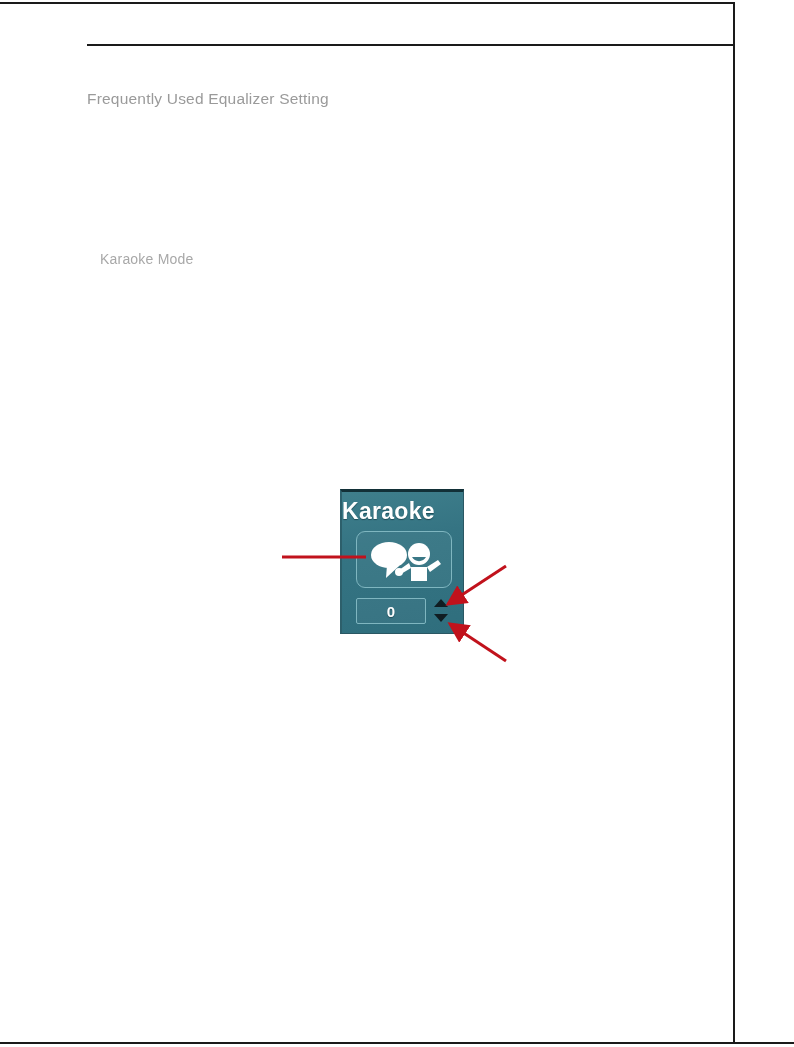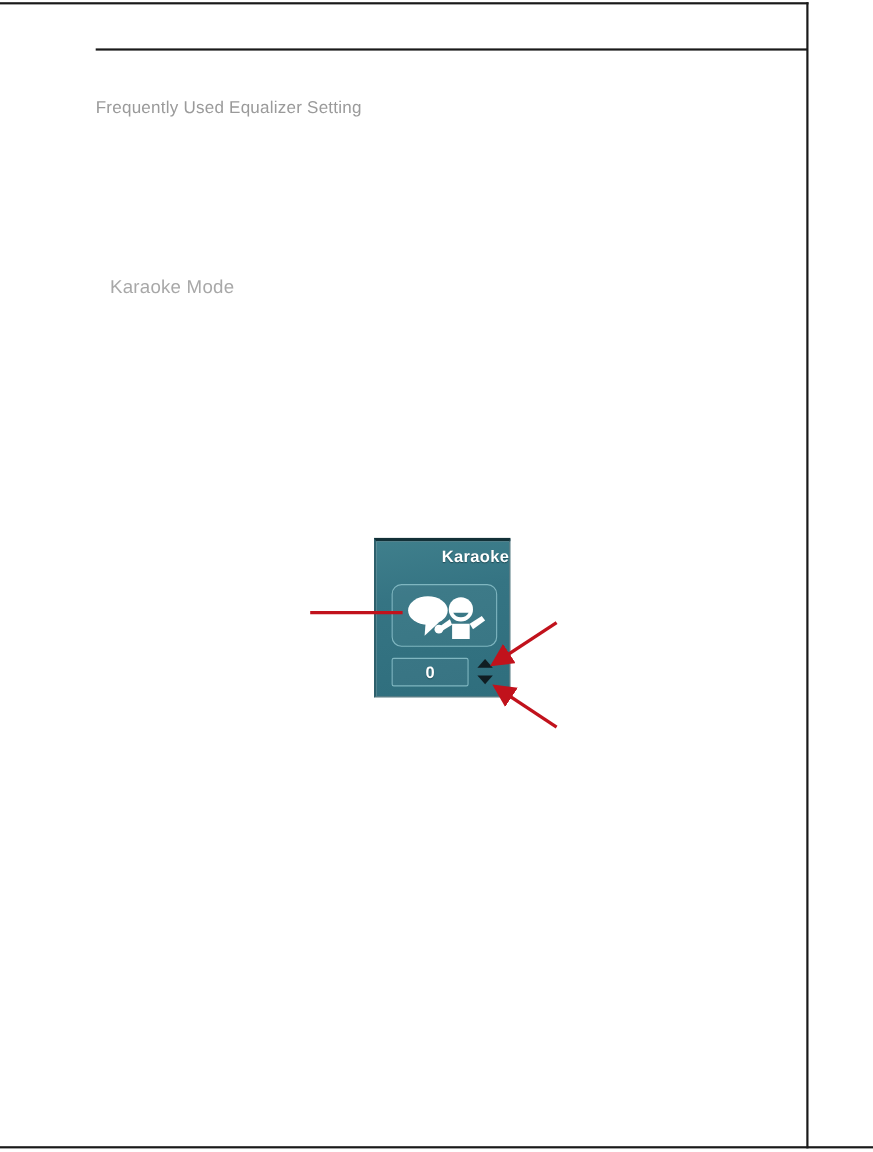--- a/index.html
+++ b/index.html
@@ -59,21 +59,21 @@
     font-weight: 400;
     letter-spacing: 0.2px;
     color: #9a9a9a;
     white-space: nowrap;
     margin-top: 30px;
   }
   .heading-secondary {
     position: absolute;
     left: 100px;
     top: 251px;
-    font-size: 17px;
+    font-size: 14px;
     font-weight: 400;
     letter-spacing: 0.2px;
     color: #a8a8a8;
     white-space: nowrap;
   }
 
   
   .karaoke-widget {
     position: absolute;
     left: 340px;
@@ -85,22 +85,22 @@
     border-top: 3px solid #123037;
     border-left: 2px solid #2d5f6b;
     border-right: 1px solid #2a5763;
     border-bottom: 1px solid #2a5763;
   }
   .karaoke-title {
     position: absolute;
     left: 0;
     top: 6px;
     width: 100%;
-    text-align: right;
-    font-size: 15px;
+    text-align: left;
+    font-size: 23px;
     font-weight: bold;
     color: #ffffff;
     letter-spacing: 0.3px;
     text-shadow: 0 1px 1px rgba(10,40,48,0.55);
   }
   .karaoke-icon-frame {
     position: absolute;
     left: 14px;
     top: 39px;
     width: 96px;

